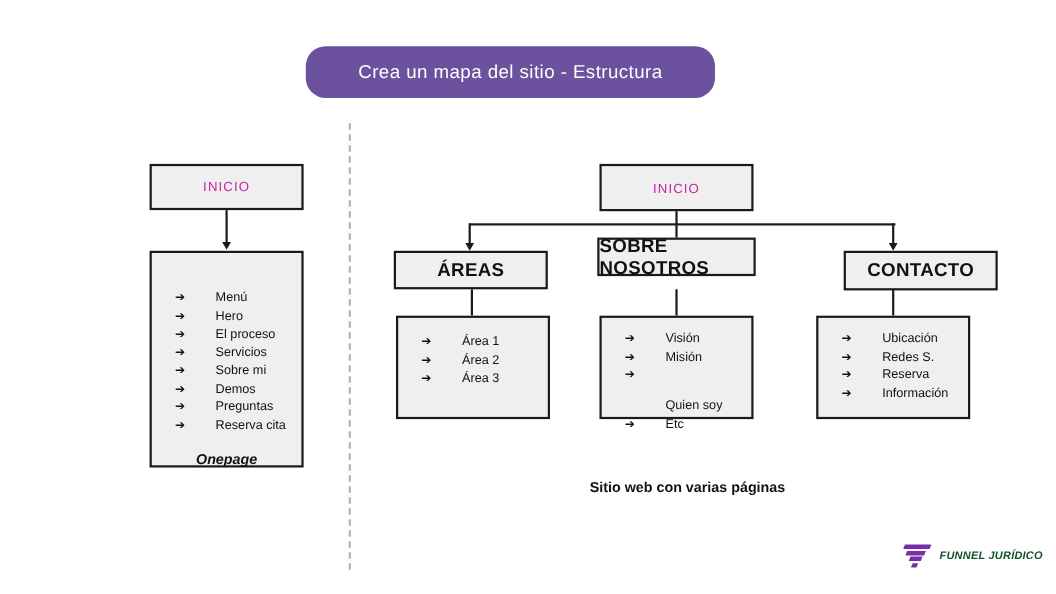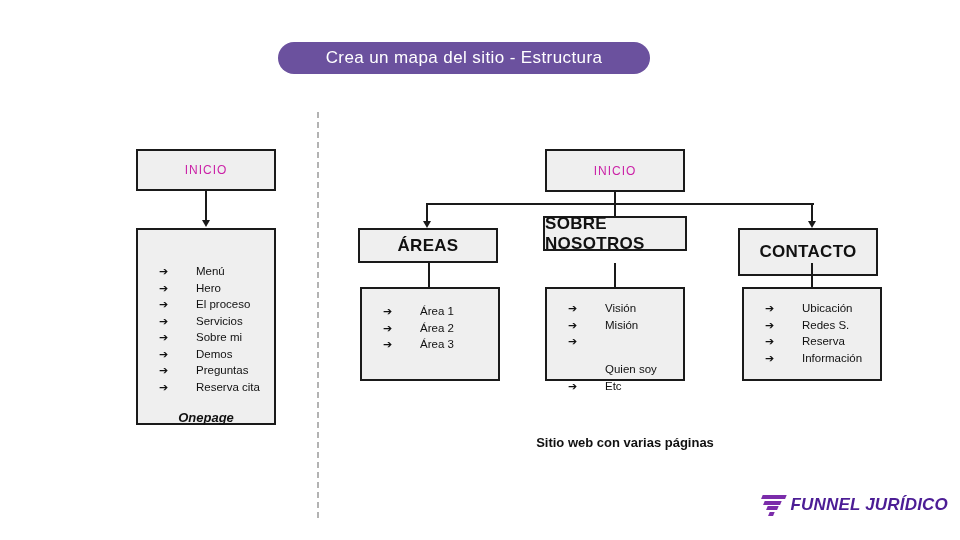--- a/index.html
+++ b/index.html
@@ -2,21 +2,21 @@
 <html><head>
 <meta charset="utf-8">
 <style>
   html,body{margin:0;padding:0;}
   body{
     width:960px;height:540px;position:relative;background:#ffffff;
     font-family:"Liberation Sans","DejaVu Sans",sans-serif;overflow:hidden;
   }
   
   .title-pill{
-    position:absolute;left:278px;top:42px;width:372px;height:32px;
+    position:absolute;left:278px;top:42px;width:372px;height:47px;
     background:#6b519e;border-radius:18px;color:#ffffff;
     display:flex;align-items:center;justify-content:center;
     font-size:17px;letter-spacing:.4px;font-weight:500;
   }
   
   .divider{
     position:absolute;left:317px;top:112px;height:406px;width:0;
     border-left:2px dashed #b3b3b3;
   }
   
@@ -52,21 +52,21 @@
     position:absolute;left:800px;top:491px;width:148px;height:28px;
     display:flex;align-items:center;justify-content:flex-end;gap:4px;
   }
   .funnel-icon{display:flex;flex-direction:column;gap:2px;width:28px;}
   .funnel-bar{height:3.5px;background:#7b2caa;transform:skewX(-22deg);}
   .fb1{width:24px;margin-left:0;}
   .fb2{width:17px;margin-left:2px;}
   .fb3{width:11px;margin-left:5px;}
   .fb4{width:5px;margin-left:7px;}
   .logo-text{
-    color:#4c1d95;font-size:17px;font-weight:bold;font-style:italic;
+    color:#14532d;font-size:10px;font-weight:bold;font-style:italic;
     letter-spacing:.2px;white-space:nowrap;
   }
 </style>
 </head>
 <body>
 
 <div class="title-pill">
   <span>Crea un mapa del sitio - Estructura</span>
 </div>
 
@@ -126,21 +126,21 @@
 <div class="vline arrowed" style="left:426px;top:203px;height:19px;"></div>
 <div class="vline arrowed" style="left:614px;top:203px;height:19px;"></div>
 <div class="vline arrowed" style="left:811px;top:203px;height:19px;"></div>
 
 <div class="box header-box" style="left:358px;top:228px;width:140px;height:35px;">
   <span class="header-label">ÁREAS</span>
 </div>
 <div class="box header-box" style="left:543px;top:216px;width:144px;height:35px;">
   <span class="header-label">SOBRE NOSOTROS</span>
 </div>
-<div class="box header-box" style="left:738px;top:228px;width:140px;height:48px;">
+<div class="box header-box" style="left:767px;top:228px;width:140px;height:36px;">
   <span class="header-label">CONTACTO</span>
 </div>
 
 <div class="vline" style="left:428px;top:263px;height:24px;"></div>
 <div class="vline" style="left:614px;top:263px;height:24px;"></div>
 <div class="vline" style="left:811px;top:263px;height:24px;"></div>
 
 <div class="box list-box" style="left:360px;top:287px;width:140px;height:94px;">
   <div class="list-inner short" style="padding-top:14px;">
     <div class="list-item">

